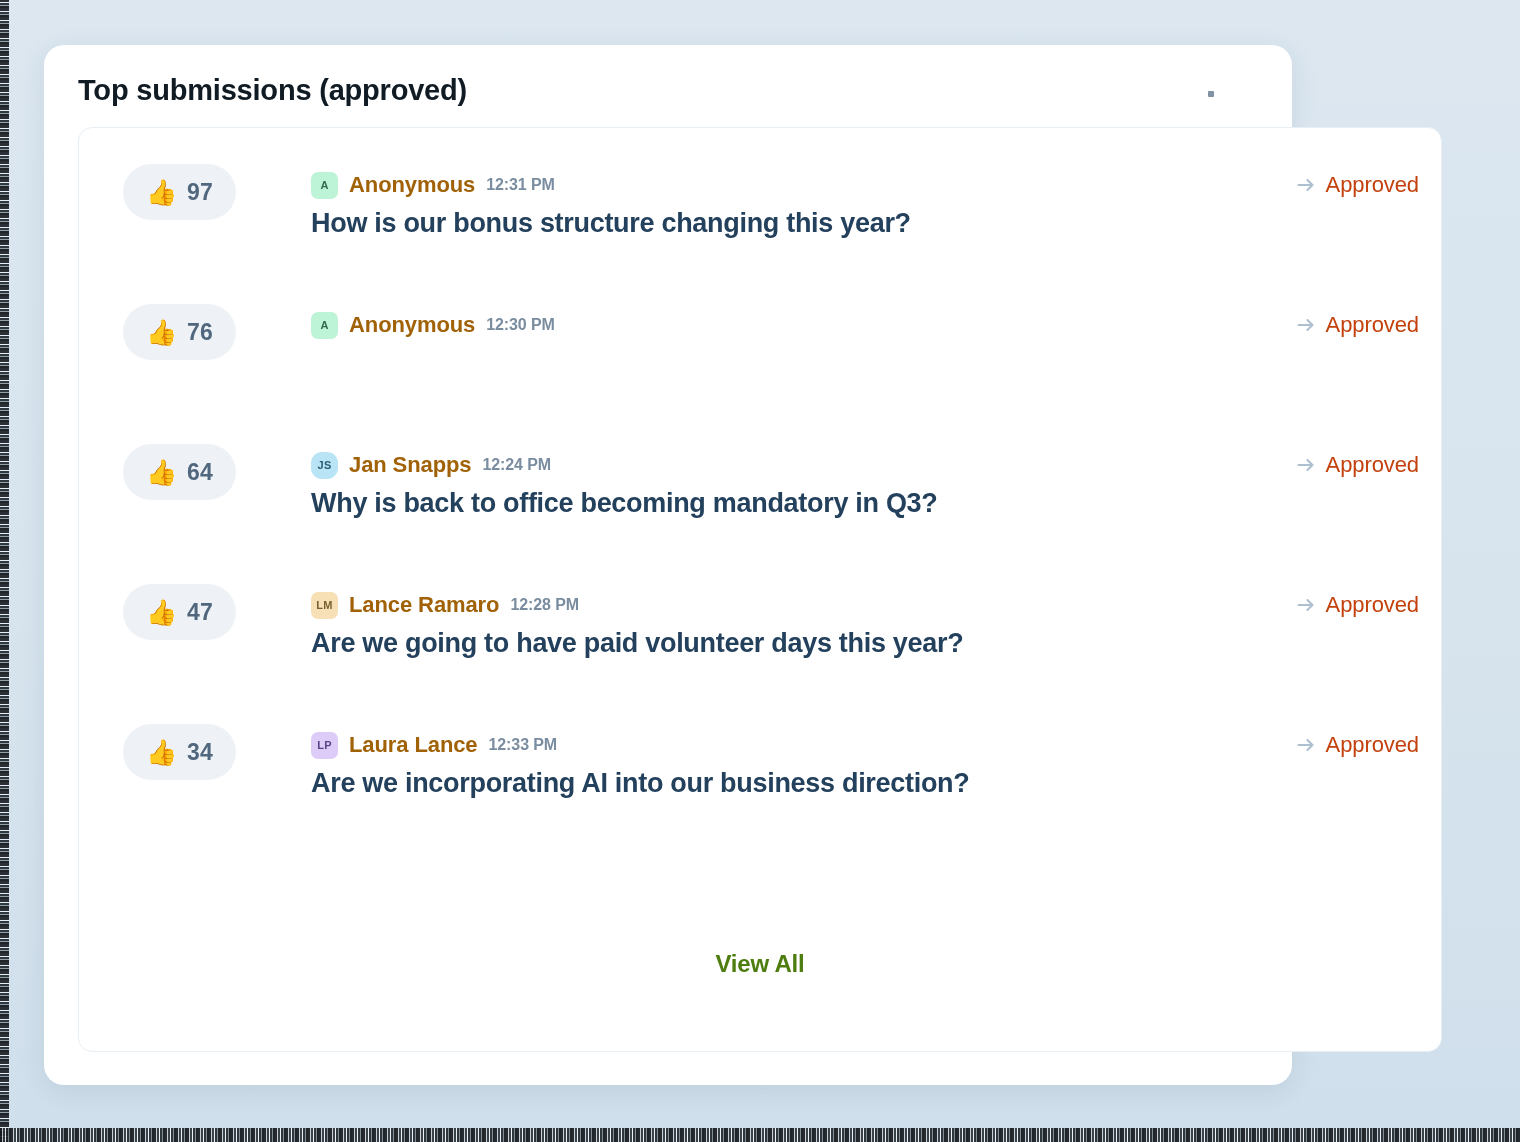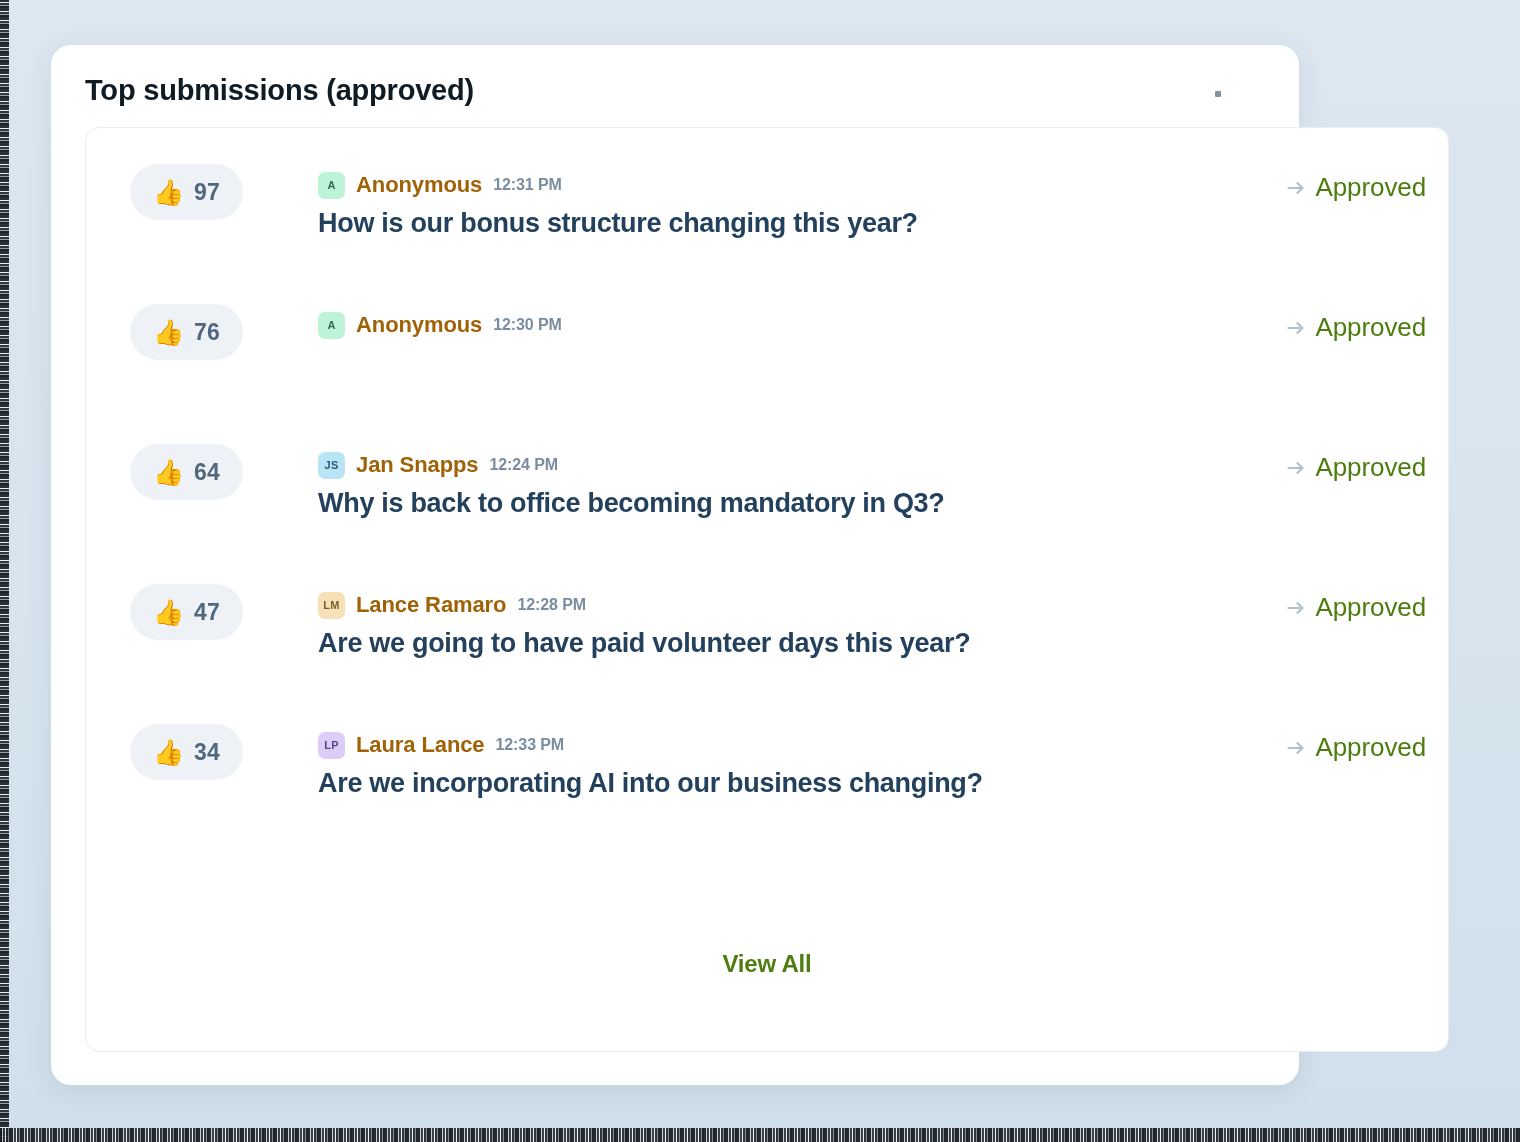--- a/index.html
+++ b/index.html
@@ -56,21 +56,20 @@
   
   .card {
     position: absolute;
     left: 44px;
     top: 45px;
     width: 1248px;
     height: 1040px;
     background: #ffffff;
     border-radius: 20px;
     box-shadow: 0 6px 26px rgba(40, 70, 100, .10);
-    margin-left: 7px;
   }
 
   .card-header {
     position: absolute;
     left: 34px;
     top: 24px;
     right: 34px;
     height: 54px;
   }
 
@@ -205,23 +204,23 @@
 
   .status-arrow {
     display: inline-flex;
     width: 22px;
     height: 22px;
     align-items: center;
     justify-content: center;
   }
 
   .status-label {
-    font-size: 26px;
+    font-size: 22px;
     font-weight: 500;
-    color: #4d7c0f;
+    color: #c2410c;
     letter-spacing: -0.1px;
   }
 
   
   .view-all-wrap {
     position: absolute;
     left: 0;
     right: 0;
     top: 822px;
     text-align: center;
@@ -292,21 +291,21 @@
             </span>
             <span class="status-label">Approved</span>
           </div>
         </div>
         <div class="row">
           <div class="vote-pill">
             <span class="thumb-icon">👍</span>
             <span class="vote-count">64</span>
           </div>
           <div class="meta">
-            <span class="avatar" style="background: rgb(184, 228, 245); color: rgb(43, 92, 115);">JS</span>
+            <span class="avatar" style="background: rgb(184, 228, 245); color: rgb(43, 92, 115); border-radius: 11px;">JS</span>
             <span class="author">Jan Snapps</span>
             <span class="time">12:24 PM</span>
           </div>
           <div class="question">Why is back to office becoming mandatory in Q3?</div>
           <div class="status">
             <span class="status-arrow">
               <svg width="22" height="22" viewBox="0 0 22 22" fill="none" aria-hidden="true">
                 <path d="M3.5 11h14M12.4 6.1 17.5 11l-5.1 4.9" stroke="#aebfd0" stroke-width="2.1" stroke-linecap="round" stroke-linejoin="round"></path>
               </svg>
             </span>
@@ -336,21 +335,21 @@
         <div class="row">
           <div class="vote-pill">
             <span class="thumb-icon">👍</span>
             <span class="vote-count">34</span>
           </div>
           <div class="meta">
             <span class="avatar" style="background: rgb(221, 204, 247); color: rgb(90, 68, 136);">LP</span>
             <span class="author">Laura Lance</span>
             <span class="time">12:33 PM</span>
           </div>
-          <div class="question">Are we incorporating AI into our business changing?</div>
+          <div class="question">Are we incorporating AI into our business direction?</div>
           <div class="status">
             <span class="status-arrow">
               <svg width="22" height="22" viewBox="0 0 22 22" fill="none" aria-hidden="true">
                 <path d="M3.5 11h14M12.4 6.1 17.5 11l-5.1 4.9" stroke="#aebfd0" stroke-width="2.1" stroke-linecap="round" stroke-linejoin="round"></path>
               </svg>
             </span>
             <span class="status-label">Approved</span>
           </div>
         </div>
       </div>

